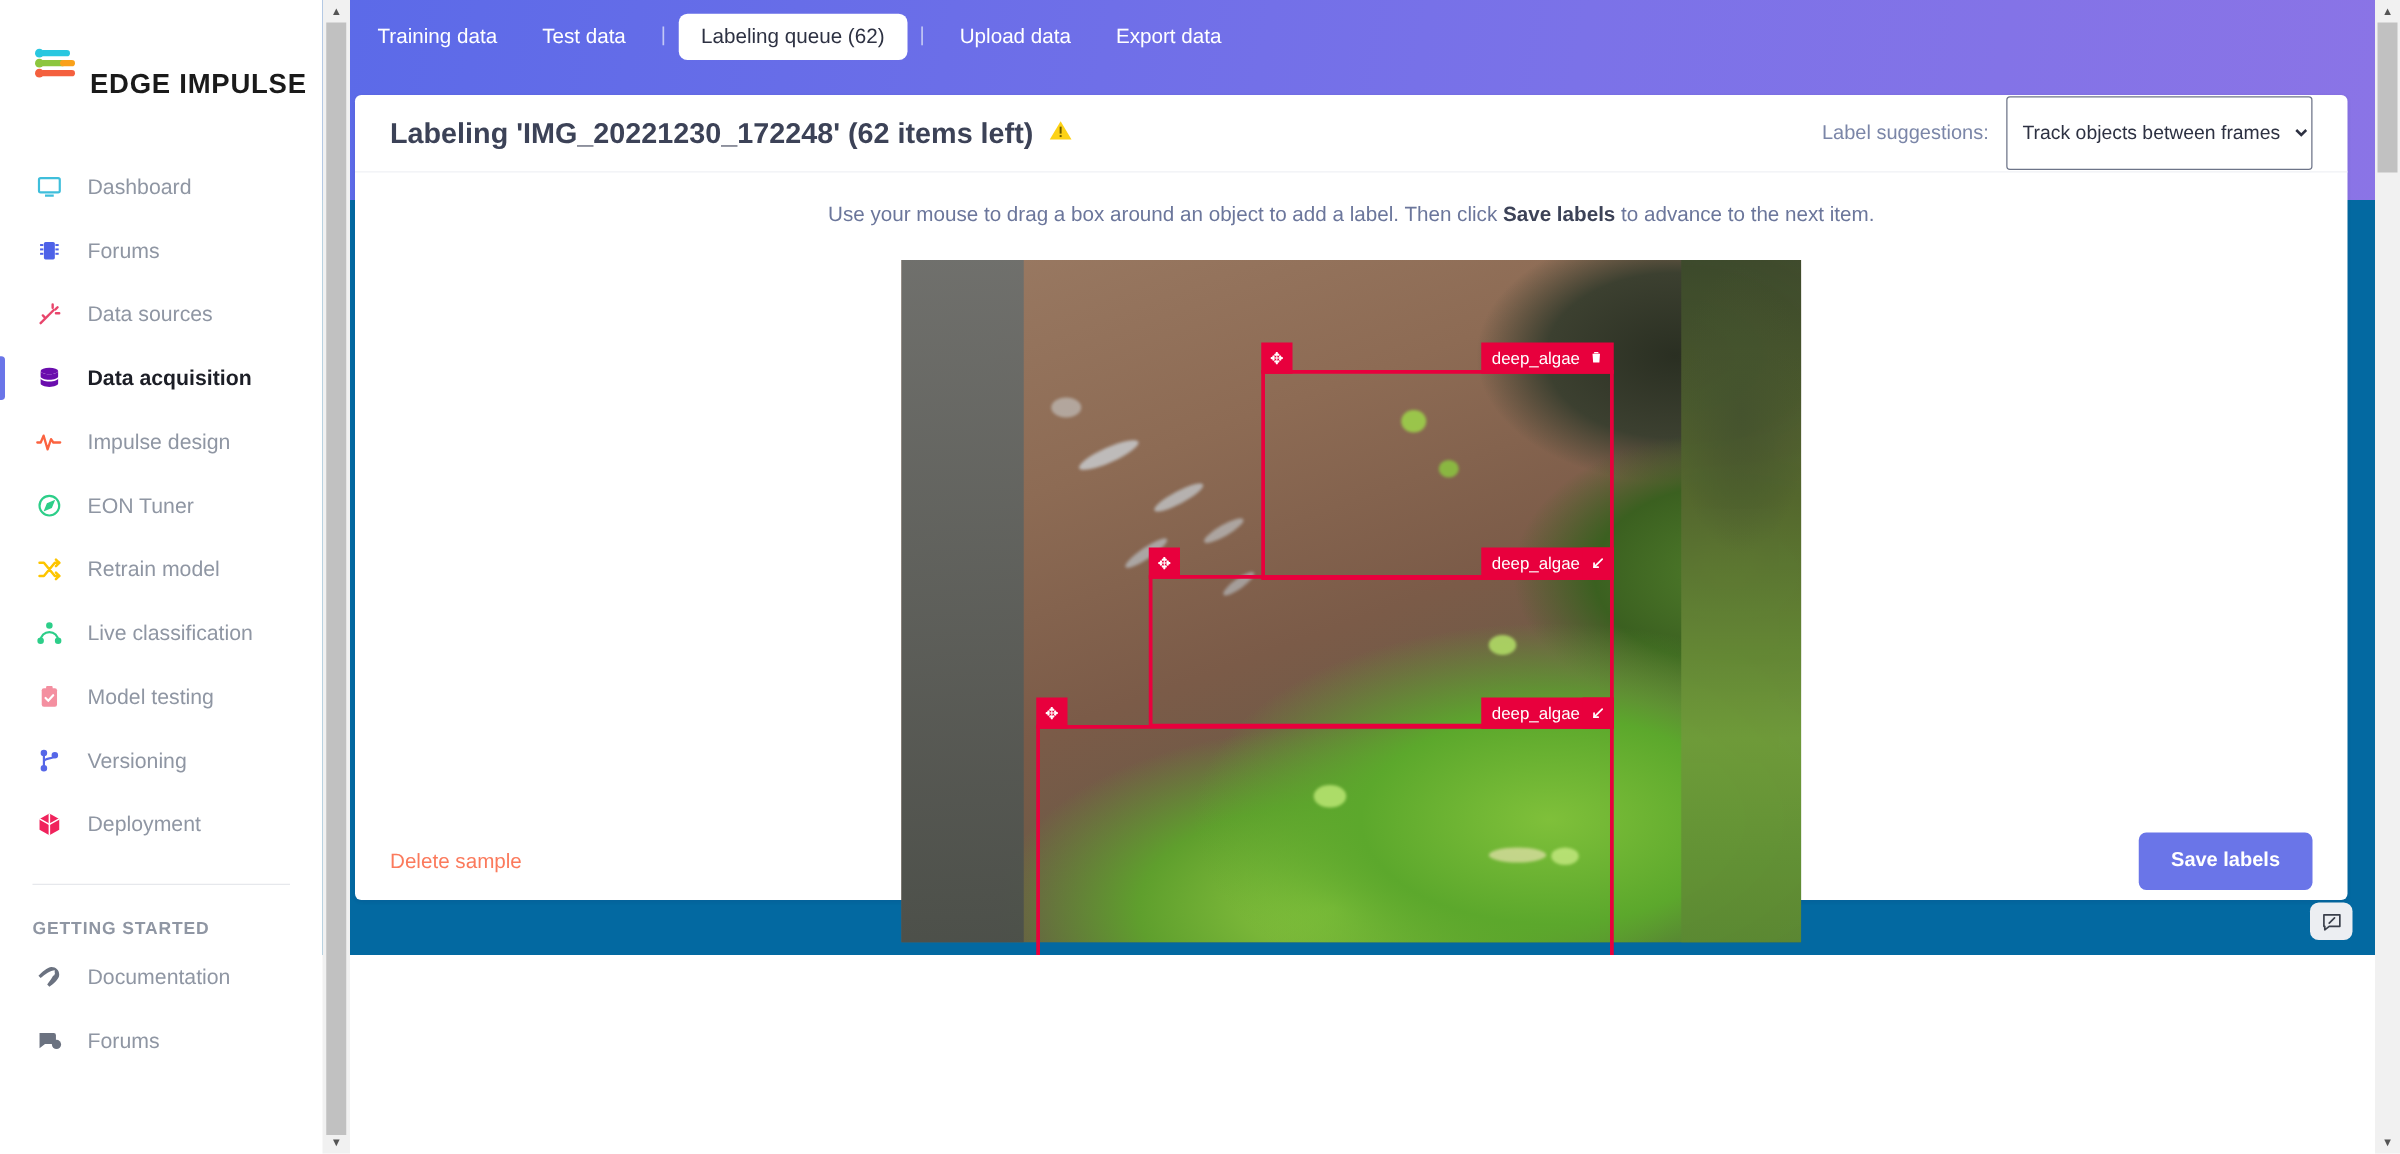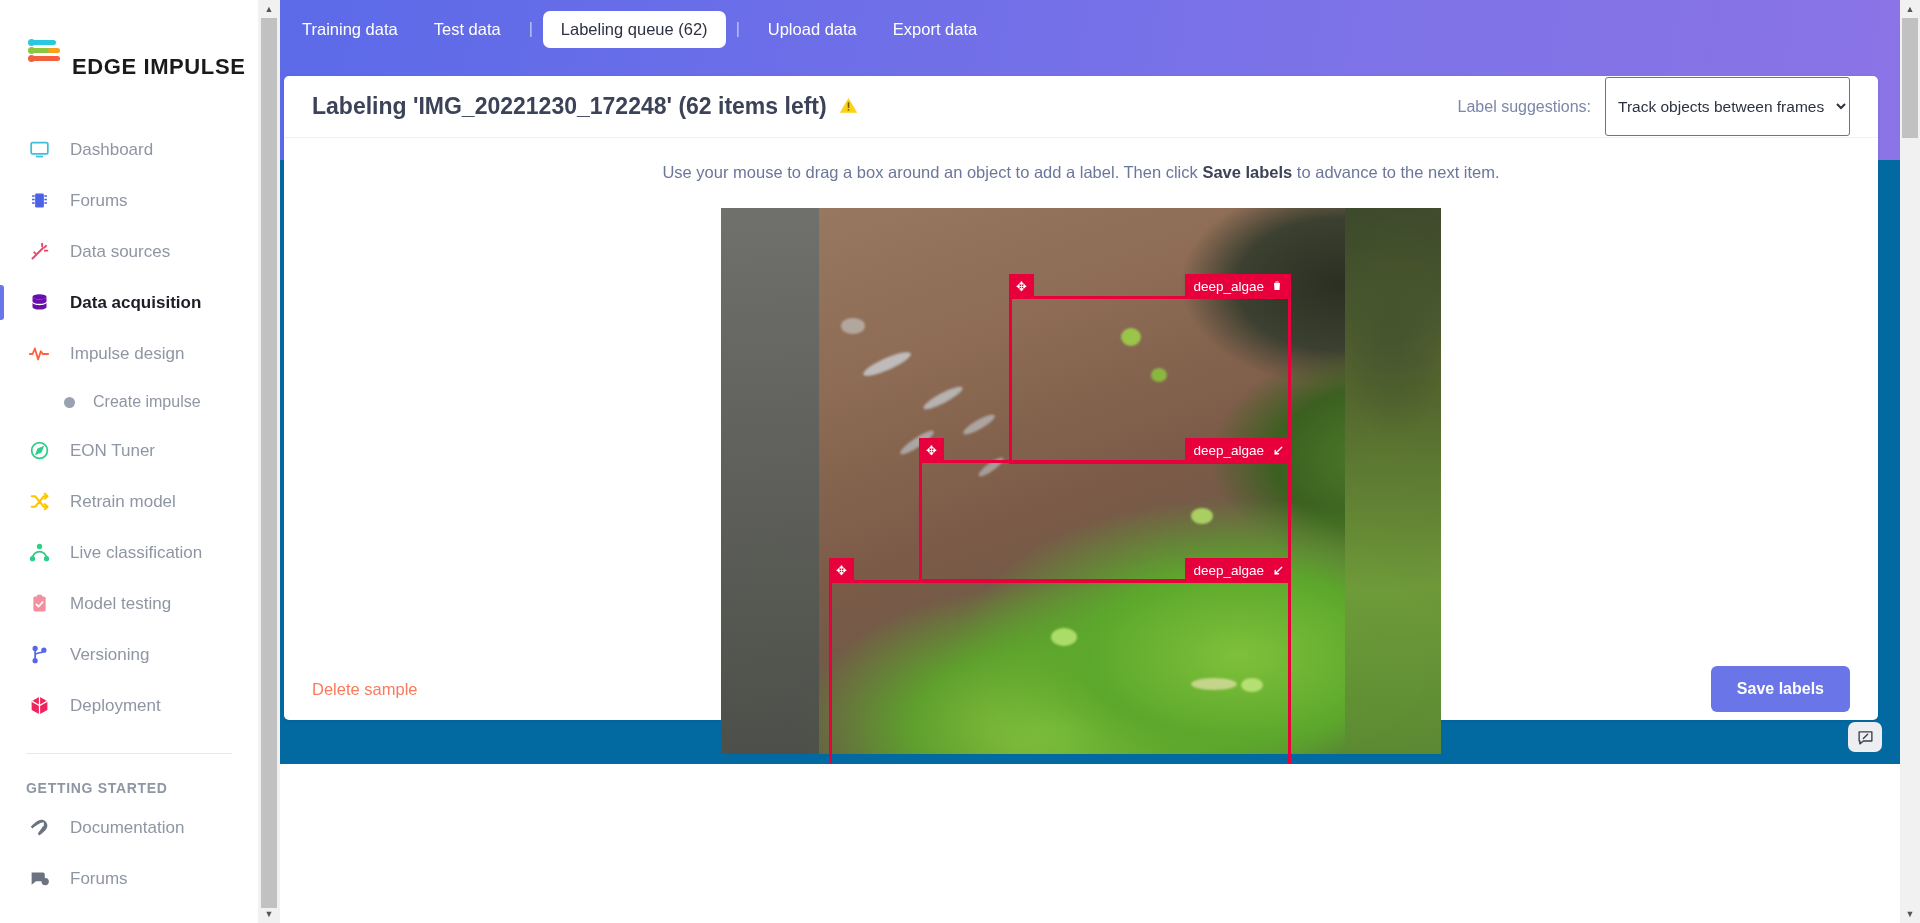--- a/index.html
+++ b/index.html
@@ -286,24 +286,20 @@
 
       <div class="nav-item">
         <span class="nav-ico">
           <svg width="22" height="22" viewBox="0 0 24 24" fill="none" stroke="#fb6340" stroke-width="2" stroke-linecap="round" stroke-linejoin="round">
             <path d="M2 12h3l2.5-6 3.5 12 3-9 2 3h6"></path>
           </svg>
         </span>
         <span>Impulse design</span>
       </div>
 
-      <div class="nav-sub">
-        <span class="sub-dot"></span>
-        <span>Create impulse</span>
-      </div>
 
       <div class="nav-item">
         <span class="nav-ico">
           <svg width="21" height="21" viewBox="0 0 24 24" fill="none" stroke="#2dce89" stroke-width="2">
             <circle cx="12" cy="12" r="9"></circle>
               <path d="M15.5 8.5l-2 5-5 2 2-5z" fill="#2dce89"></path>
           </svg>
         </span>
         <span>EON Tuner</span>
       </div>

